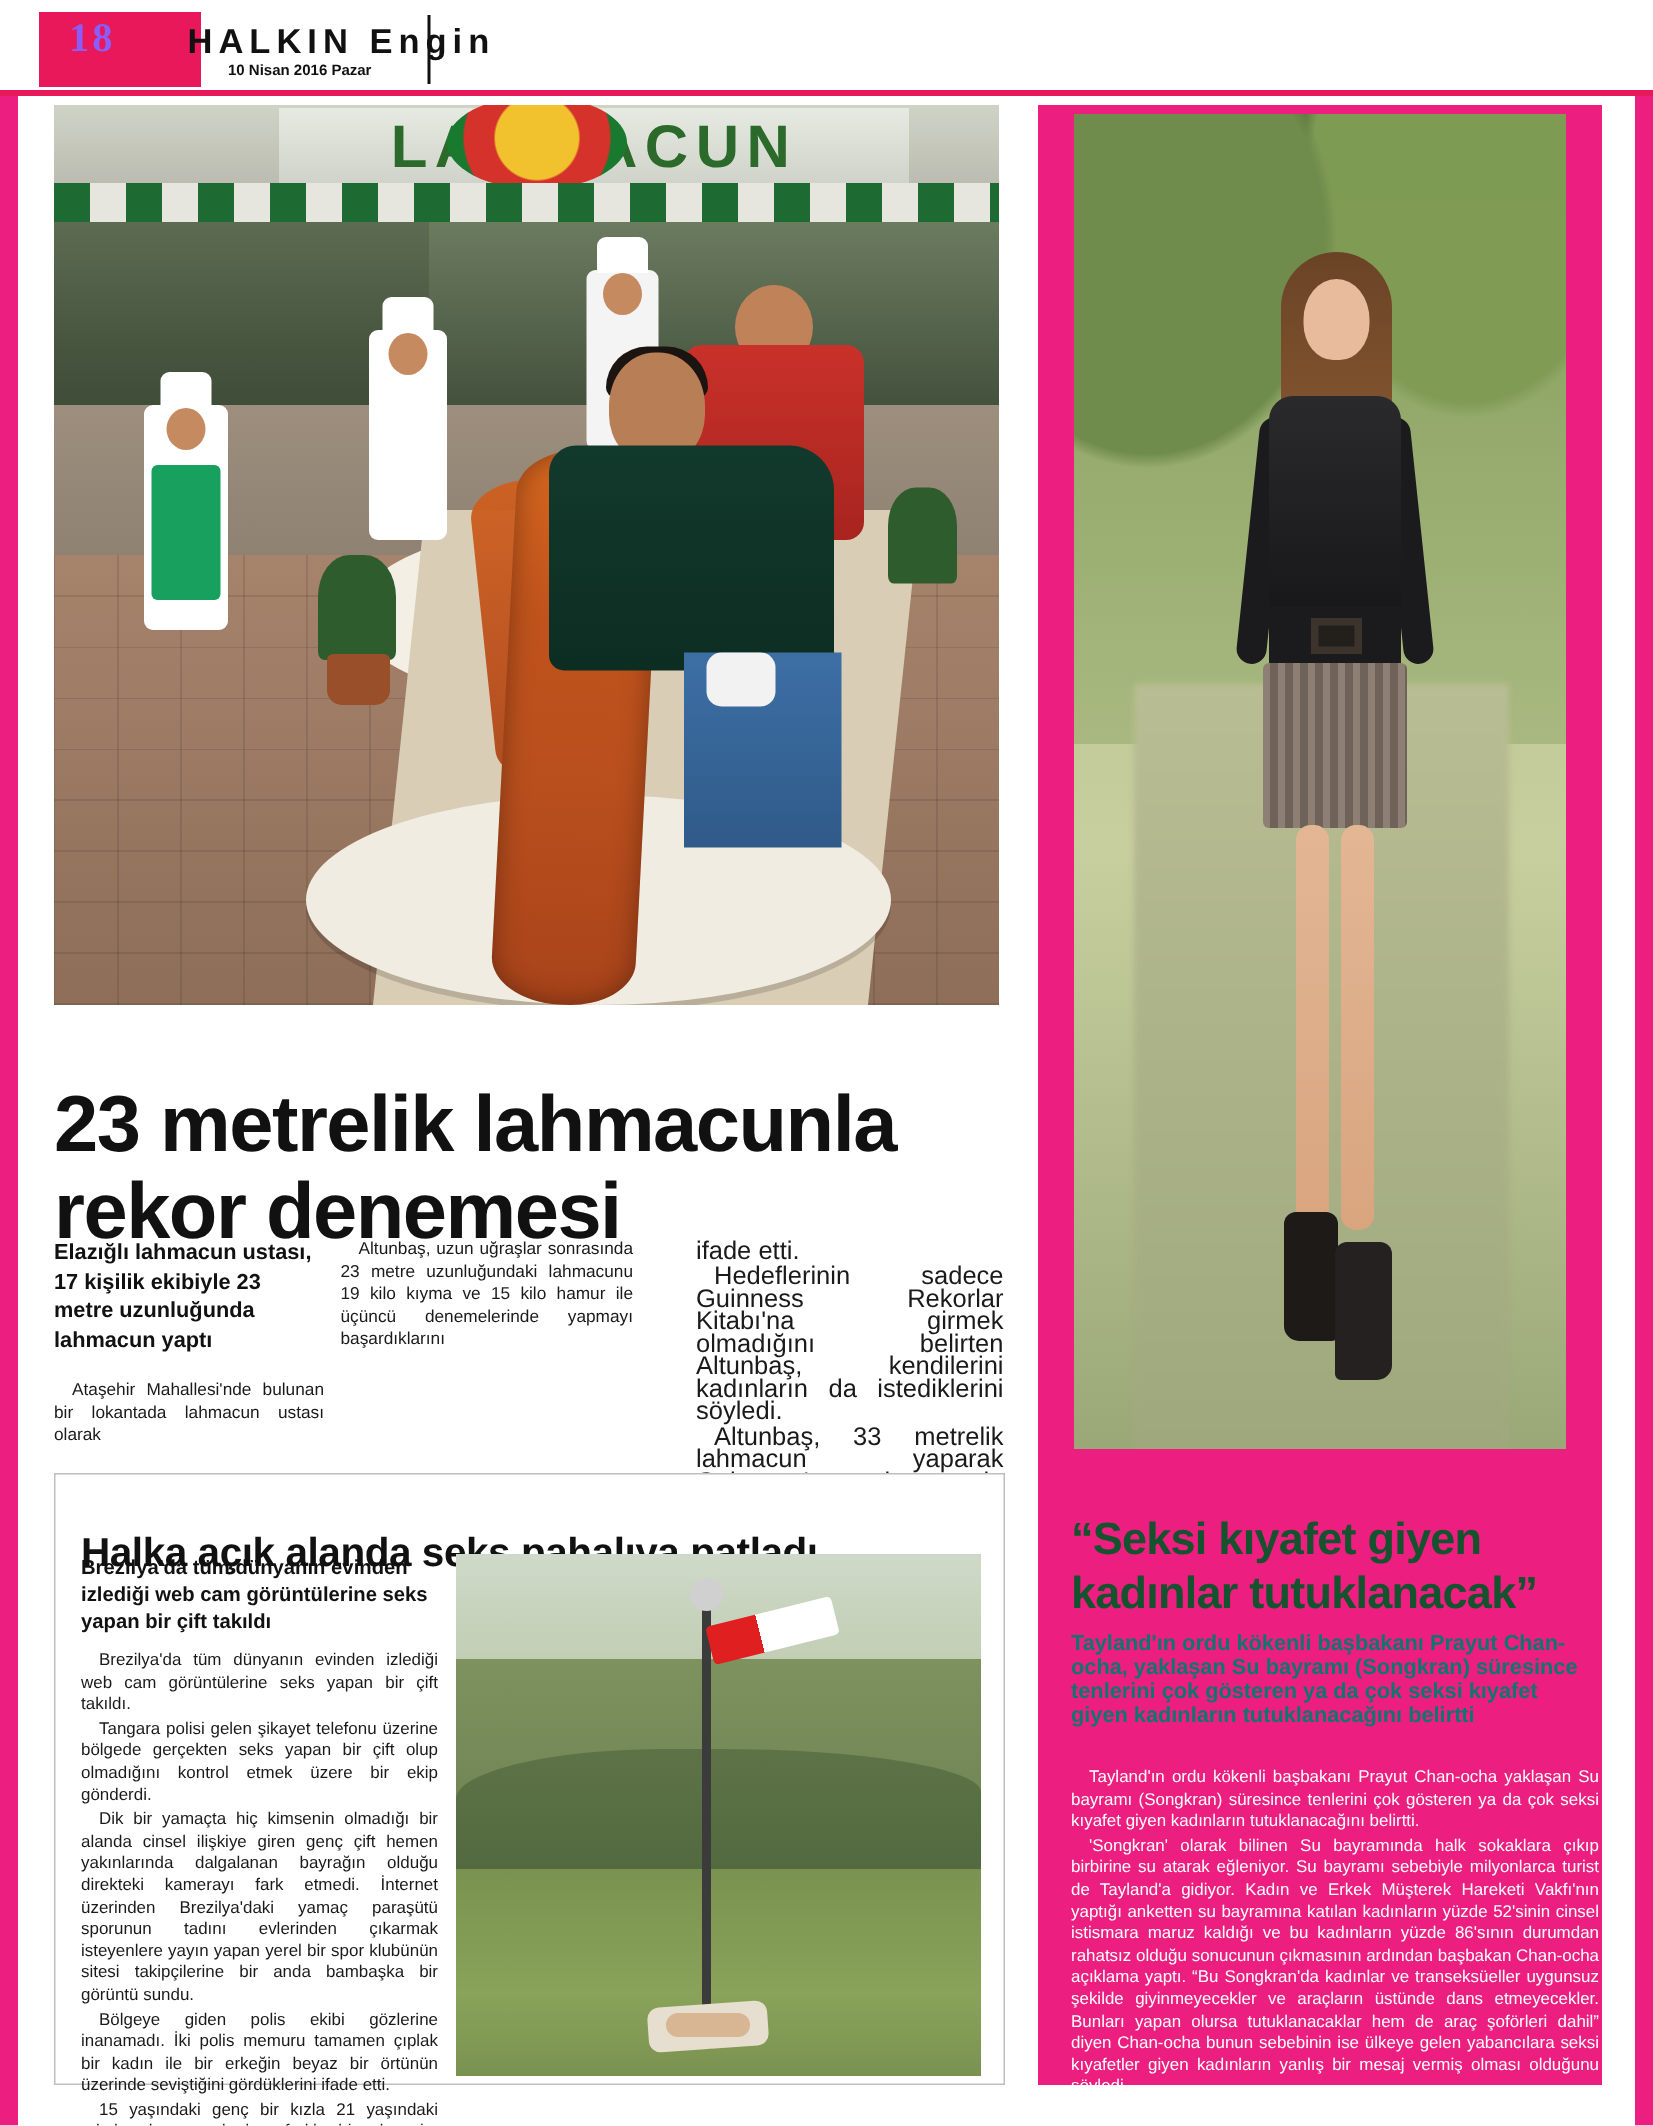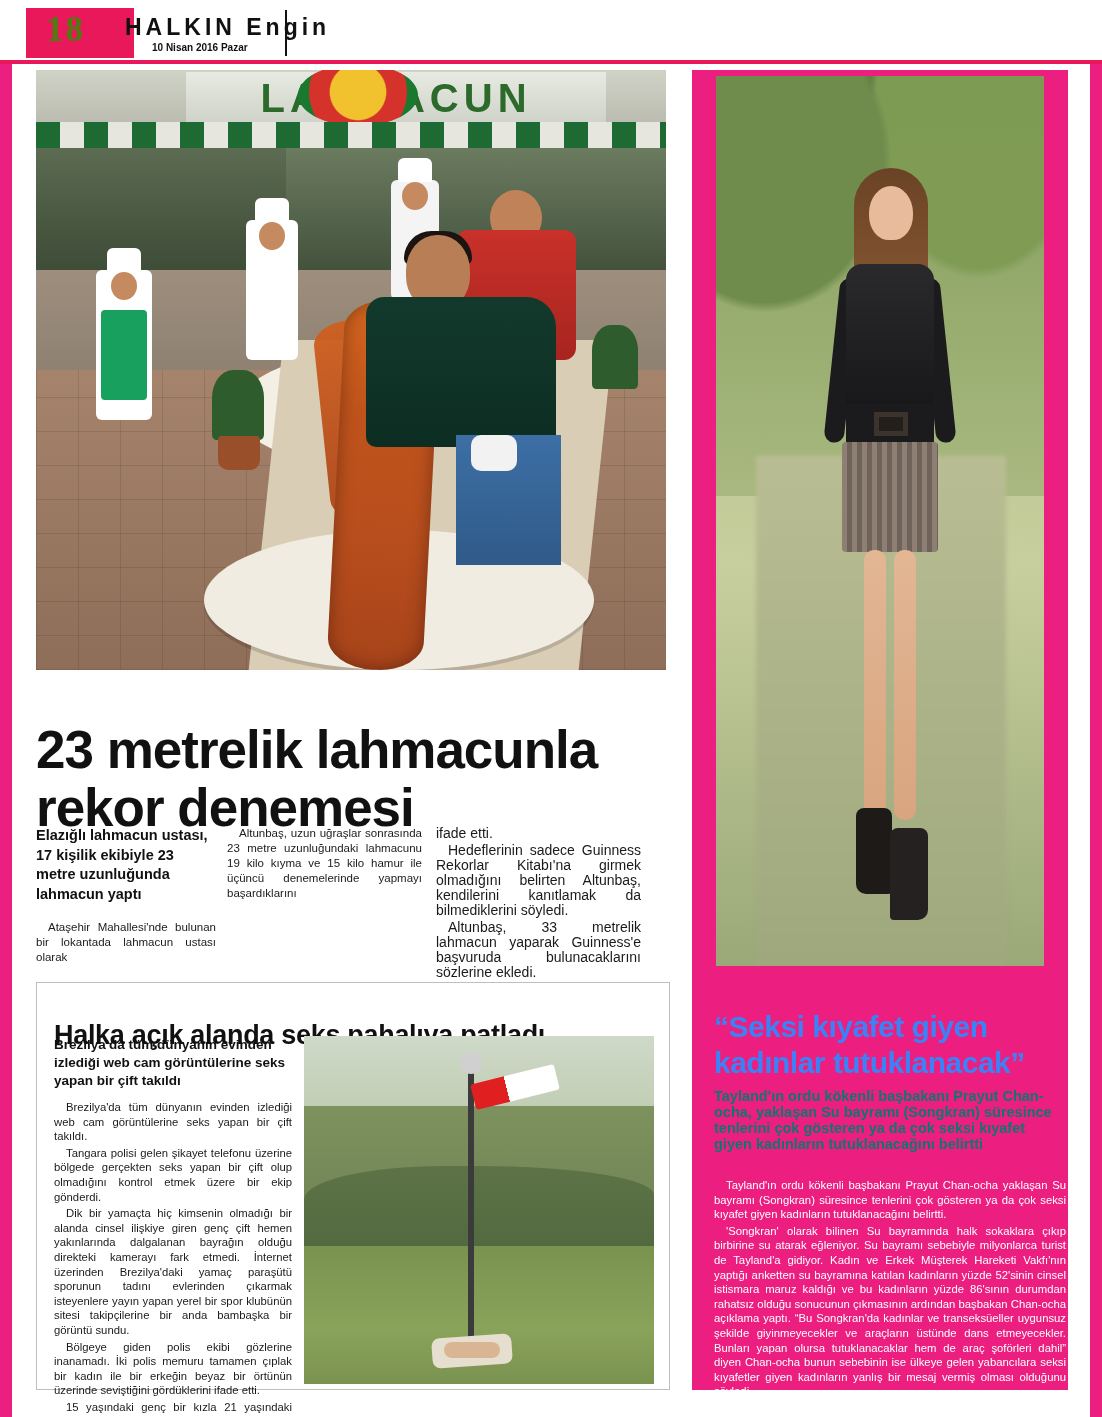--- a/index.html
+++ b/index.html
@@ -22,22 +22,22 @@
   }
   .page-number-box {
     position: absolute;
     left: 26px; top: 8px;
     width: 108px; height: 50px;
     background: #e8185a;
   }
   .page-number {
     position: absolute;
     left: 46px; top: 10px;
-    color: #4d7c0f;
-    font-size: 35px;
+    color: #8b5cf6;
+    font-size: 27px;
     font-weight: bold;
     letter-spacing: 2px;
     font-family: "Liberation Serif", serif;
   }
   .paper-name {
     position: absolute;
     left: 125px; top: 14px;
     font-size: 23px;
     font-weight: bold;
     letter-spacing: 4px;
@@ -224,22 +224,22 @@
   }
   .col-a {
     position: absolute; left: 36px; top: 920px; width: 180px;
     font-size: 11.5px; line-height: 15px; color: #1a1a1a; text-align: justify;
   }
   .col-b {
     position: absolute; left: 227px; top: 826px; width: 195px;
     font-size: 11.5px; line-height: 15px; color: #1a1a1a; text-align: justify;
   }
   .col-c {
-    position: absolute; left: 436px; top: 826px; width: 205px;
-    font-size: 14px; line-height: 15px; color: #1a1a1a; text-align: justify;
+    position: absolute; left: 464px; top: 826px; width: 205px;
+    font-size: 17px; line-height: 15px; color: #1a1a1a; text-align: justify;
   }
   .col-a p, .col-b p, .col-c p { margin: 0 0 2px 0; text-indent: 12px; }
 
   
   .right-panel {
     position: absolute;
     left: 692px; top: 70px; width: 376px; height: 1320px;
     background: #ec1f80;
   }
   .model-photo {
@@ -318,21 +318,21 @@
   }
   .mp-armR {
     position: absolute; left: 116px; top: 110px; width: 20px; height: 165px;
     background: #1b1b1d; border-radius: 10px; transform: rotate(-6deg);
   }
 
   .right-headline {
     position: absolute;
     left: 714px; top: 984px; width: 352px;
     font-size: 30px; line-height: 36px;
-    font-weight: bold; color: #3b82f6;
+    font-weight: bold; color: #14532d;
     letter-spacing: -0.5px;
   }
   .right-lead {
     position: absolute;
     left: 714px; top: 1088px; width: 350px;
     font-size: 14.5px; line-height: 16px;
     font-weight: bold; color: #0f766e;
   }
   .right-body {
     position: absolute;
@@ -486,21 +486,21 @@
 <div class="lead">Elazığlı lahmacun ustası, 17 kişilik ekibiyle 23 metre uzunluğunda lahmacun yaptı</div>
 
 <div class="col-a">
   <p>Ataşehir Mahallesi'nde bulunan bir lokantada lahmacun ustası olarak</p>
 </div>
 <div class="col-b">
   <p>Altunbaş, uzun uğraşlar sonrasında 23 metre uzunluğundaki lahmacunu 19 kilo kıyma ve 15 kilo hamur ile üçüncü denemelerinde yapmayı başardıklarını</p>
 </div>
 <div class="col-c">
   <p style="text-indent:0">ifade etti.</p>
-  <p>Hedeflerinin sadece Guinness Rekorlar Kitabı'na girmek olmadığını belirten Altunbaş, kendilerini kanıtlamak da bilmediklerini söyledi.</p>
+  <p>Hedeflerinin sadece Guinness Rekorlar Kitabı'na girmek olmadığını belirten Altunbaş, kendilerini kadınların da istediklerini söyledi.</p>
   <p>Altunbaş, 33 metrelik lahmacun yaparak Guinness'e başvuruda bulunacaklarını sözlerine ekledi.</p>
 </div>
 
 <div class="right-panel"></div>
 <div class="model-photo">
   <div class="mp-bg"></div>
   <div class="mp-trees"></div>
   <div class="mp-path"></div>
   <div class="mp-figure">
     <div class="mp-hair"></div>

